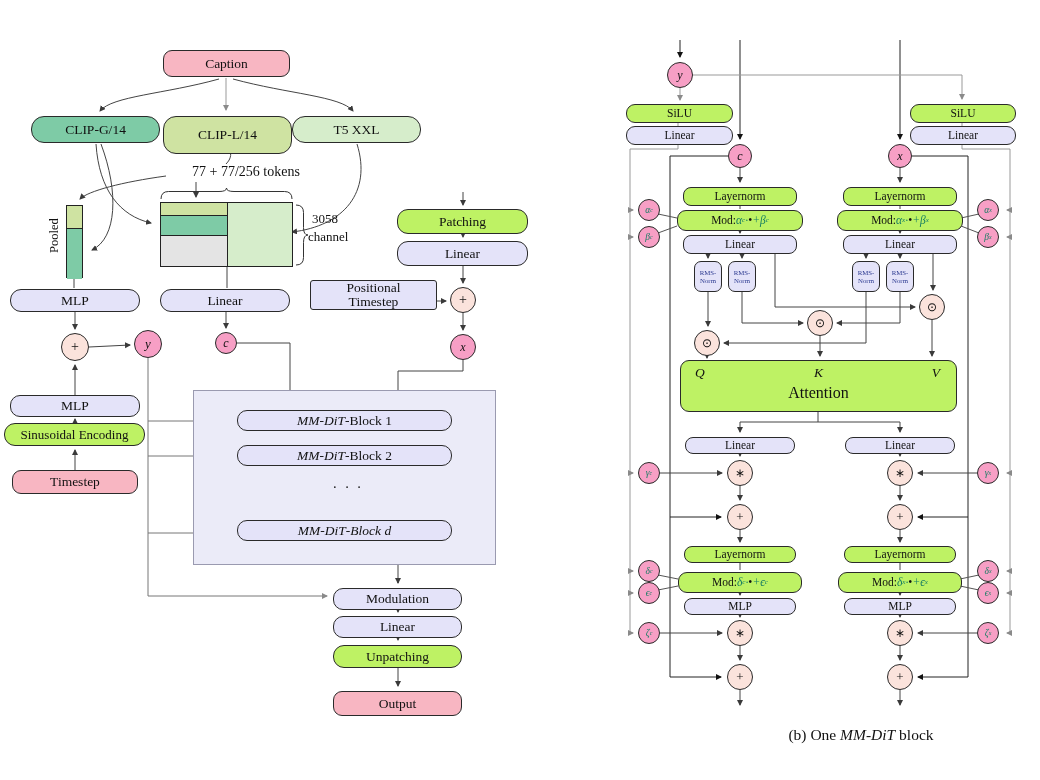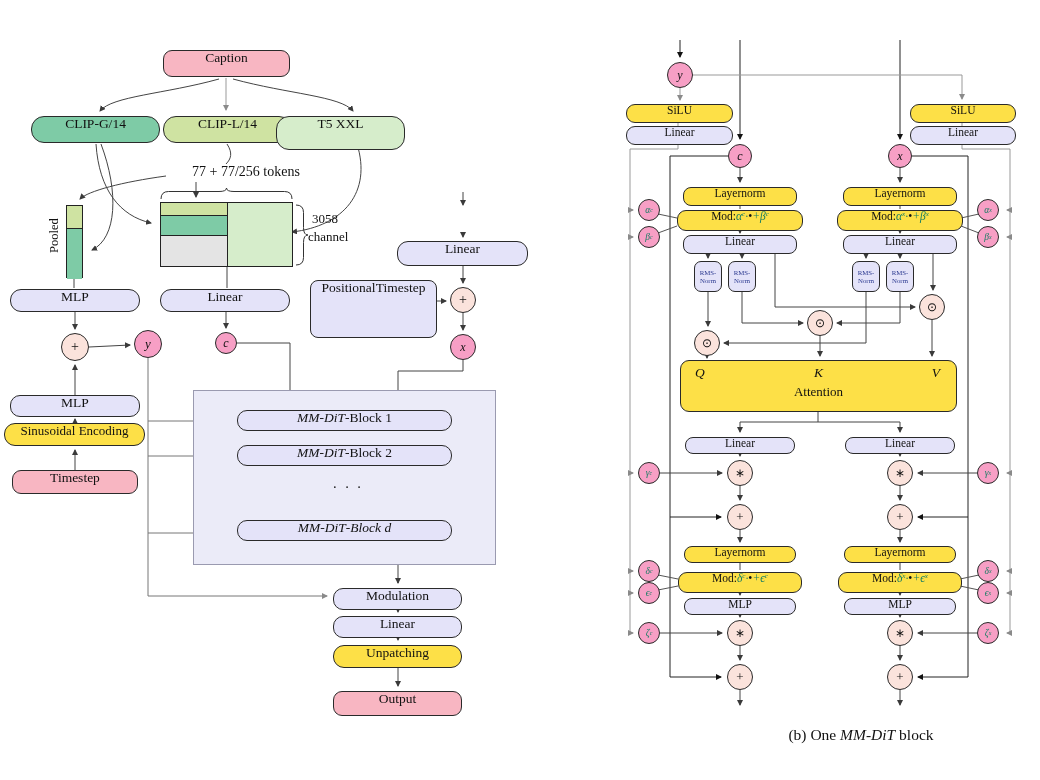--- a/index.html
+++ b/index.html
@@ -1,26 +1,26 @@
 <!DOCTYPE html>
 <html><head>
 <meta charset="utf-8">
 <style>
   html,body{margin:0;padding:0;background:#fff}
   .stage{position:relative;width:1040px;height:780px;background:#fff;
          font-family:"Liberation Serif",serif;overflow:hidden}
   svg.lines{position:absolute;left:0;top:0;z-index:1}
   .box{position:absolute;box-sizing:border-box;border:1px solid #2a2a2a;
-       display:flex;justify-content:center;text-align:center;
+       display:flex;align-items:center;justify-content:center;text-align:center;
        font-size:13.5px;color:#111;line-height:1.03;z-index:2}
   .circle{position:absolute;box-sizing:border-box;border:1px solid #2a2a2a;border-radius:50%;
        display:flex;align-items:center;justify-content:center;font-style:italic;z-index:3;color:#111}
   .lbl{position:absolute;z-index:2;color:#111}
   .c-pink{background:#F8B6C2}.c-teal{background:#7ECBA6}.c-yg{background:#CFE3A2}
-  .c-pg{background:#D6EDCB}.c-lav{background:#E4E3F9}.c-lg{background:#fde047}
+  .c-pg{background:#D6EDCB}.c-lav{background:#E4E3F9}.c-lg{background:#bef264}
   .c-node{background:#F79FC5}.c-op{background:#FBE3DC}
   .b-box{font-size:11.5px}
   .math{color:#177E63;font-style:italic}
   .sub{font-size:0.62em;vertical-align:-0.35em}
   .rms{font-size:6.8px;line-height:1.15;color:#2B3990;font-family:"Liberation Serif",serif}
   .cap{position:absolute;z-index:2;font-size:15.5px;color:#111;text-align:center}
   .greek{font-size:9.5px}
   .ital{font-style:italic}
 </style>
 </head>
@@ -184,24 +184,24 @@
   </g>
 </svg>
 
 <div class="box c-pink" style="left:163px;top:50px;width:127px;height:27px;border-radius:9px">
       <span>Caption</span>
     </div>
 
 <div class="box c-teal" style="left:31px;top:116px;width:129px;height:27px;border-radius:13px">
       <span>CLIP-G/14</span>
     </div>
-<div class="box c-yg" style="left:163px;top:116px;width:129px;height:27px;border-radius:13px">
+<div class="box c-yg" style="left:163px;top:116px;width:129px;height:38px;border-radius:13px">
       <span>CLIP-L/14</span>
     </div>
-<div class="box c-pg" style="left:276px;top:116px;width:129px;height:34px;border-radius:13px">
+<div class="box c-pg" style="left:292px;top:116px;width:129px;height:27px;border-radius:13px">
       <span>T5 XXL</span>
     </div>
 
 <div class="lbl" style="left:165px;top:164px;width:162px;font-size:14px;text-align:center"><span>77 + 77/256 tokens</span></div>
 
 <div style="position:absolute;left:66px;top:205px;width:17px;height:73px;box-sizing:border-box;border:1px solid #222;z-index:2">
   <div style="height:22px;background:#CFE3A2;border-bottom:1px solid #222"></div>
   <div style="height:50px;background:#7ECBA6"></div>
 </div>
 <div class="lbl" style="left:34px;top:228px;width:40px;font-size:12.5px;transform:rotate(-90deg);transform-origin:center;text-align:center"><span>Pooled</span></div>
@@ -216,24 +216,27 @@
 <div class="lbl" style="left:312px;top:211px;width:56px;font-size:13px"><span>3058</span></div>
 <div class="lbl" style="left:308px;top:229px;width:62px;font-size:13px"><span>channel</span></div>
 
 <div class="box c-lav" style="left:10px;top:289px;width:130px;height:23px;border-radius:11px">
       <span>MLP</span>
     </div>
 <div class="box c-lav" style="left:160px;top:289px;width:130px;height:23px;border-radius:11px">
       <span>Linear</span>
     </div>
 
+<div class="box c-lg" style="left:397px;top:209px;width:131px;height:25px;border-radius:11px">
+      <span>Patching</span>
+    </div>
 <div class="box c-lav" style="left:397px;top:241px;width:131px;height:25px;border-radius:11px">
       <span>Linear</span>
     </div>
-<div class="box c-lav" style="left:310px;top:280px;width:127px;height:58px;border-radius:8px;flex-direction:row">
+<div class="box c-lav" style="left:310px;top:280px;width:127px;height:30px;border-radius:3px;flex-direction:column">
   <span>Positional</span>
   <span>Timestep</span>
 </div>
 
 <div class="circle c-op" style="left:61px;top:333px;width:28px;height:28px;font-style:normal;font-size:14px">
       <span>+</span>
     </div>
 <div class="circle c-node" style="left:134px;top:330px;width:28px;height:28px;font-size:13px">
       <span>y</span>
     </div>
@@ -366,21 +369,21 @@
       <span>⊙</span>
     </div>
 <div class="circle c-op" style="left:919px;top:294px;width:26px;height:26px;font-style:normal;font-size:12px">
       <span>⊙</span>
     </div>
 
 <div class="box c-lg" style="left:680px;top:360px;width:277px;height:52px;border-radius:9px">
   <span style="position:absolute;left:14px;top:5px;font-style:italic;font-size:13.5px">Q</span>
   <span style="position:absolute;left:133px;top:5px;font-style:italic;font-size:13.5px">K</span>
   <span style="position:absolute;right:16px;top:5px;font-style:italic;font-size:13.5px">V</span>
-  <span style="position:absolute;left:0;right:0;top:24px;font-size:13px">Attention</span>
+  <span style="position:absolute;left:0;right:0;top:24px;font-size:16px">Attention</span>
 </div>
 
 <div class="box c-lav b-box" style="left:685px;top:437px;width:110px;height:17px;border-radius:8px">
       <span>Linear</span>
     </div>
 <div class="box c-lav b-box" style="left:845px;top:437px;width:110px;height:17px;border-radius:8px">
       <span>Linear</span>
     </div>
 
 <div class="circle c-op" style="left:727px;top:460px;width:26px;height:26px;font-style:normal;font-size:12px">

